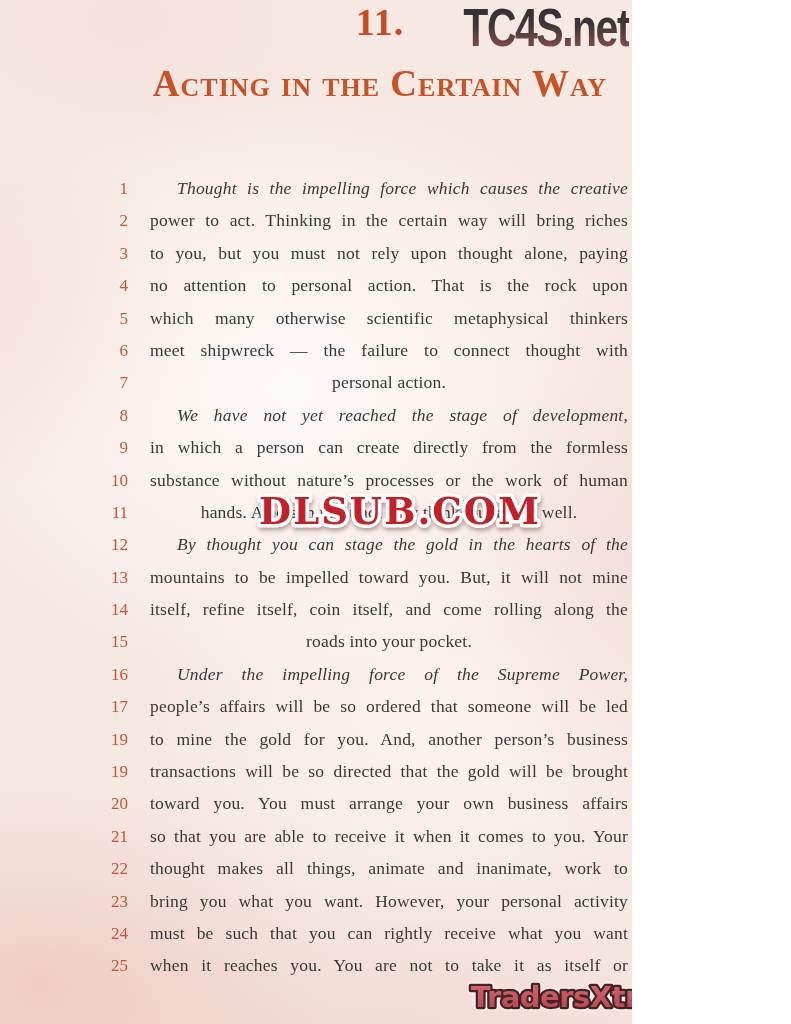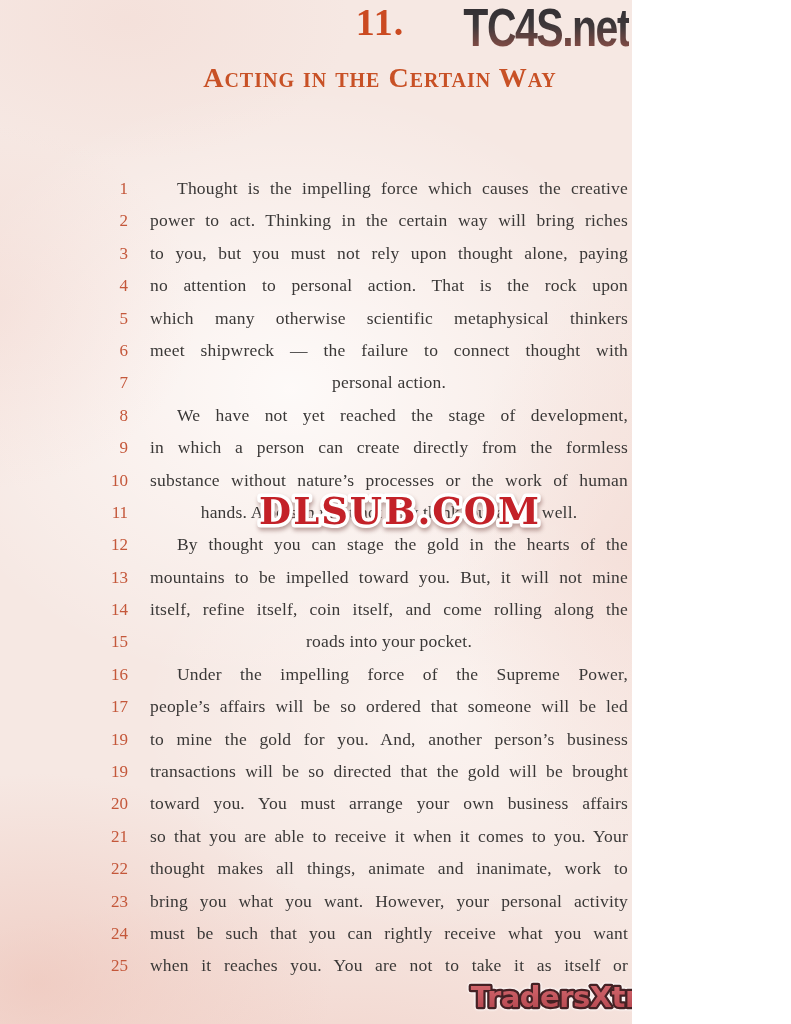--- a/index.html
+++ b/index.html
@@ -20,21 +20,21 @@
   }
 
   
   .chapter-head{position:absolute;left:130px;top:0;width:500px;text-align:center;}
   .chapter-number{
     font-size:38px;font-weight:bold;color:#cb4a21;letter-spacing:1px;
   }
   .chapter-title{
     margin-top:18px;
     font-variant:small-caps;
-    font-size:28px;font-weight:600;color:#c85126;letter-spacing:1px;
+    font-size:37px;font-weight:600;color:#c85126;letter-spacing:1px;
   }
 
   
   .tc4s{
     position:absolute;top:-4px;right:3px;z-index:3;
     font-family:"Liberation Sans",sans-serif;
     font-weight:bold;font-size:54px;letter-spacing:-2px;
     transform:scaleX(0.76);transform-origin:top right;
     background:linear-gradient(180deg,#302e32 12%,#3e383a 48%,#7c4a44 80%,#a05b51 100%);
     -webkit-background-clip:text;background-clip:text;
@@ -61,21 +61,21 @@
   .lnum{
     display:inline-block;width:32px;text-align:right;margin-right:22px;
     font-size:17px;color:#c4573a;vertical-align:baseline;
   }
   .ltext{
     display:inline-block;width:478px;vertical-align:baseline;
     font-size:17.5px;color:#3a3837;letter-spacing:0.2px;
     white-space:normal;text-align:center;
   }
   .ltext.just{text-align:justify;text-align-last:justify;}
-  .ltext.ind{text-indent:27px;}
+  .ltext.ind{text-indent:27px;font-style:italic;}
 
   
   .wm-dlsub{
     position:absolute;left:246px;top:484px;z-index:5;
     filter:drop-shadow(1px 3px 2px rgba(110,60,55,0.45));
   }
   .wm-dlsub text{
     font-family:"DejaVu Serif",serif;font-weight:bold;font-size:37px;letter-spacing:2px;
   }
 

